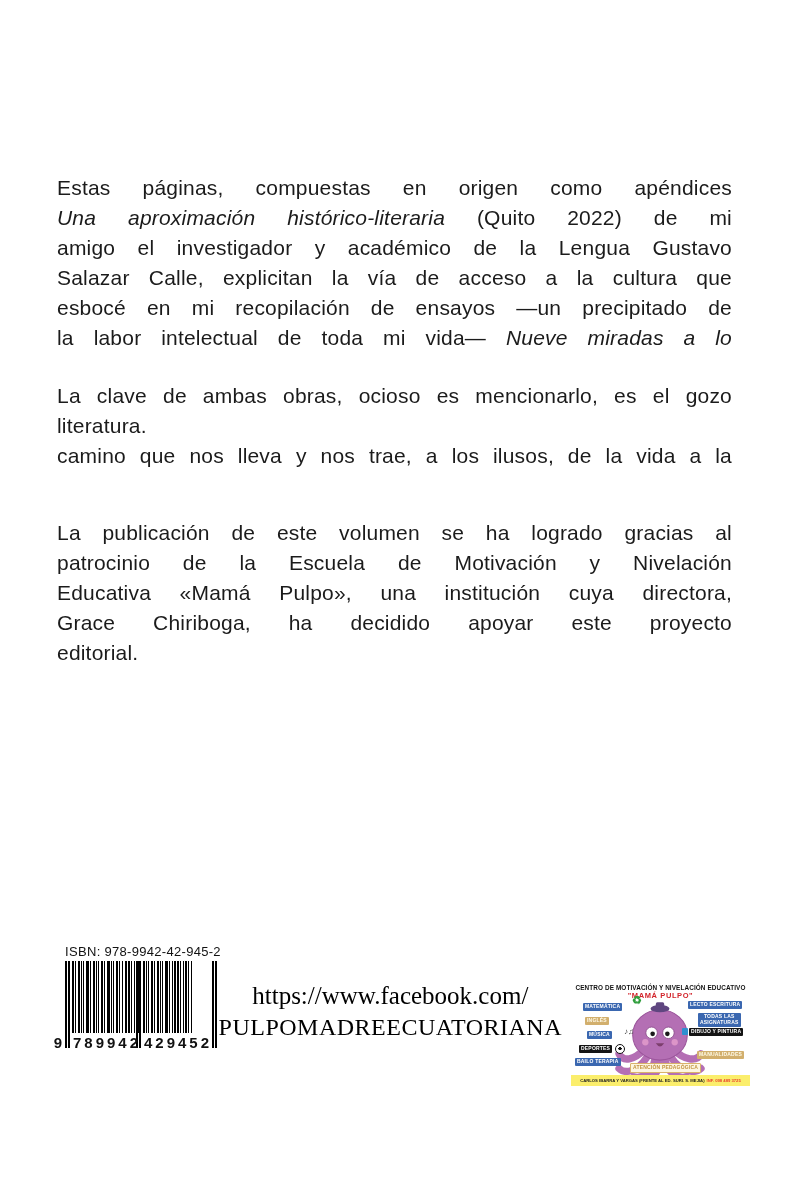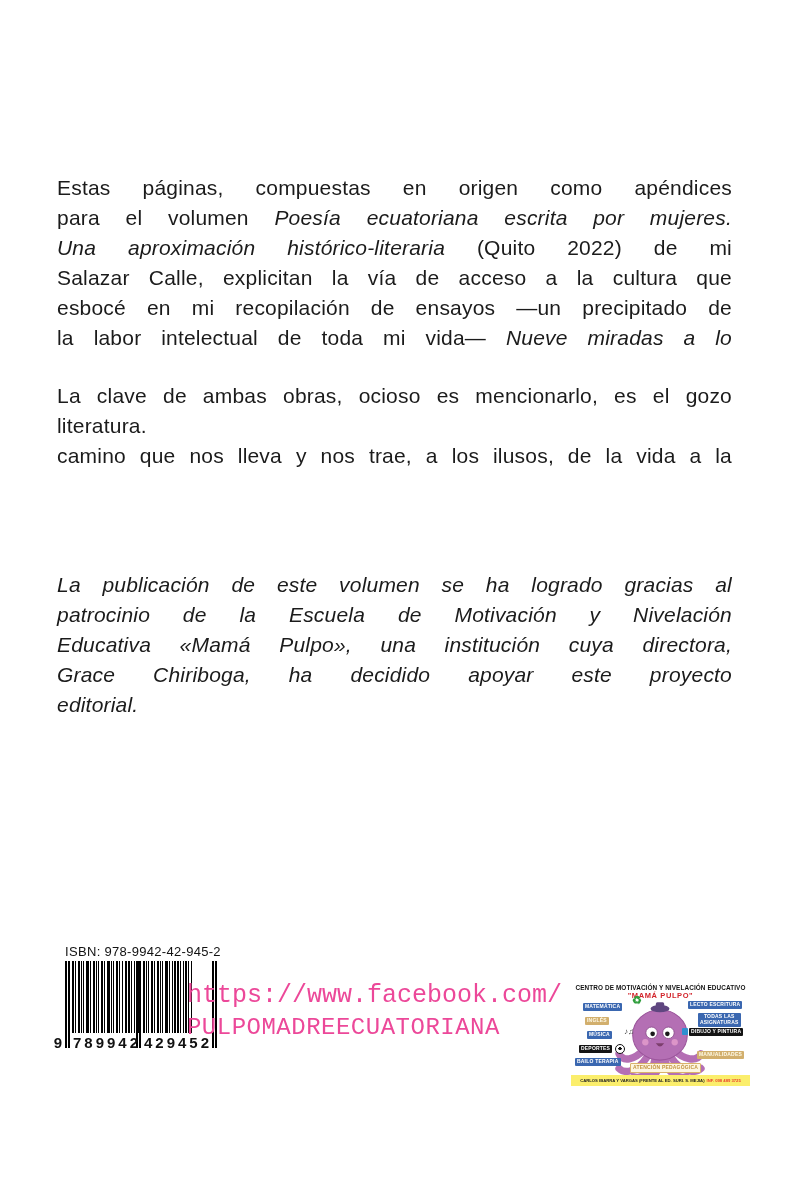--- a/index.html
+++ b/index.html
@@ -5,21 +5,21 @@
   html,body{margin:0;padding:0;background:#ffffff;}
   .page{position:relative;width:789px;height:1177px;background:#ffffff;overflow:hidden;
         font-family:"Liberation Sans","DejaVu Sans",sans-serif;}
 
   
   .content{position:absolute;left:57px;top:173px;width:675px;}
   .par{font-size:21px;line-height:30px;color:#1b1b1b;letter-spacing:0.2px;}
   .par .line{text-align:justify;text-align-last:justify;white-space:nowrap;}
   .par .line.last{text-align-last:left;}
   .par2{margin-top:28px;}
-  .par3{margin-top:99px;font-style:italic;}
+  .par3{margin-top:47px;}
 
   
   .footer{position:absolute;left:0;top:0;width:789px;height:1177px;pointer-events:none;}
 
   
   .barcode-block{position:absolute;left:55px;top:944px;width:176px;}
   .isbn-label{font-size:13px;color:#111;text-align:center;letter-spacing:0.3px;margin-bottom:2px;white-space:nowrap;}
   .barcode{position:relative;margin-left:10px;width:152px;height:90px;}
   .bars-row{position:absolute;left:7px;top:0;height:72px;display:flex;align-items:flex-start;}
   .bar{background:#000;height:72px;flex:none;}
@@ -27,22 +27,22 @@
   .guard i{position:absolute;top:0;width:2px;height:87px;background:#000;}
   .guard i:first-child{left:0;} .guard i:last-child{right:0;}
   .g-left{left:0;} .g-mid{left:71px;} .g-right{right:0;}
   .bdigits{position:absolute;bottom:0;height:16px;font-size:15px;font-weight:bold;color:#111;
            background:#fff;text-align:center;letter-spacing:3px;line-height:16px;white-space:nowrap;}
   .d-first{left:-13px;width:12px;background:transparent;letter-spacing:0;}
   .d-g1{left:8px;width:60px;}
   .d-g2{left:79px;width:60px;}
 
   
-  .fb-block{position:absolute;right:227px;top:981px;text-align:left;color:#ec4899;
-            font-family:Liberation Mono, monospace;}
+  .fb-block{position:absolute;right:227px;top:981px;text-align:center;color:#000000;
+            font-family:Liberation Serif, serif;}
   .fb-line1{font-size:25px;line-height:30px;white-space:nowrap;}
   .fb-line2{font-size:24px;line-height:33px;letter-spacing:0.5px;white-space:nowrap;}
   .fb-line3{font-size:28px;line-height:34px;margin-top:3px;white-space:nowrap;display:flex;align-items:center;justify-content:flex-end;gap:8px;}
   .wa-icon{width:33px;height:33px;flex:none;}
 
   
   .logo{position:absolute;left:570px;top:979px;width:181px;height:113px;background:#fff;font-family:"Liberation Sans",sans-serif;}
   .logo-title{margin-top:5px;text-align:center;font-size:6.4px;font-weight:bold;color:#111;letter-spacing:0.1px;white-space:nowrap;}
   .logo-subtitle{text-align:center;font-size:7.5px;font-weight:bold;color:#d2232a;letter-spacing:0.6px;}
   .octo-svg{position:absolute;left:42px;top:16px;width:96px;height:84px;}
@@ -64,22 +64,22 @@
   .strip-phone{color:#e8432d;}
 </style>
 </head>
 <body>
 
 <div class="page">
 
   <div class="content" id="paragraphs">
       <div class="par par1">
         <div class="line"><span>Estas páginas, compuestas en origen como apéndices</span></div>
-        <div class="line"><span>para el volumen </span><i>Poesía ecuatoriana escrita por mujeres.</i></div>
         <div class="line"><i>Una aproximación histórico-literaria</i><span> (Quito 2022) de mi</span></div>
+        <div class="line"><span>amigo el investigador y académico de la Lengua Gustavo</span></div>
         <div class="line"><span>Salazar Calle, explicitan la vía de acceso a la cultura que</span></div>
         <div class="line"><span>esbocé en mi recopilación de ensayos —un precipitado de</span></div>
         <div class="line"><span>la labor intelectual de toda mi vida— </span><i>Nueve miradas a lo</i></div>
       </div>
       <div class="par par2">
         <div class="line"><span>La clave de ambas obras, ocioso es mencionarlo, es el gozo</span></div>
         <div class="line last"><span>literatura.</span></div>
         <div class="line"><span>camino que nos lleva y nos trae, a los ilusos, de la vida a la</span></div>
       </div>
       <div class="par par3">

